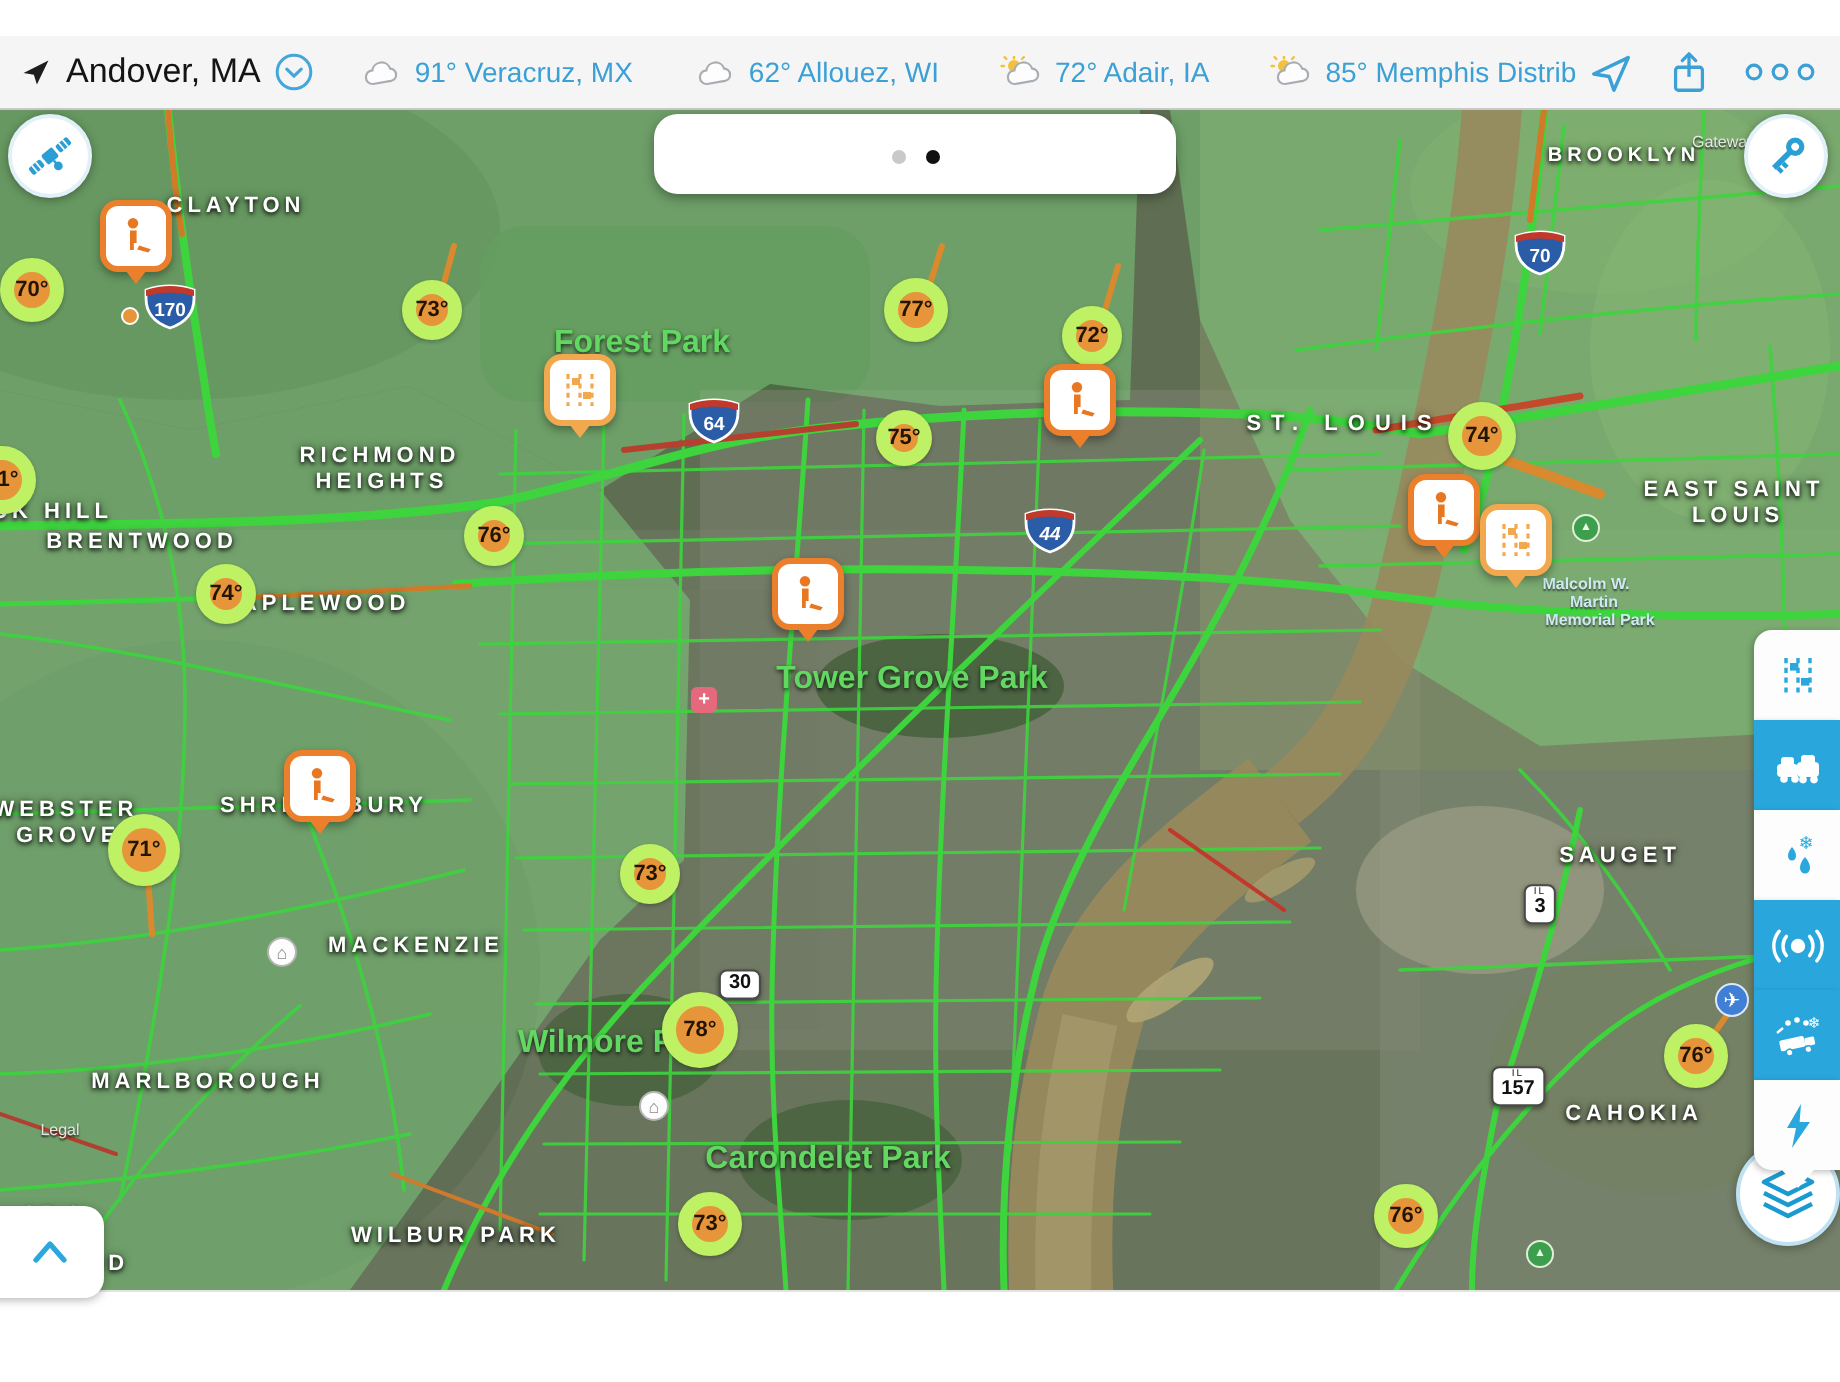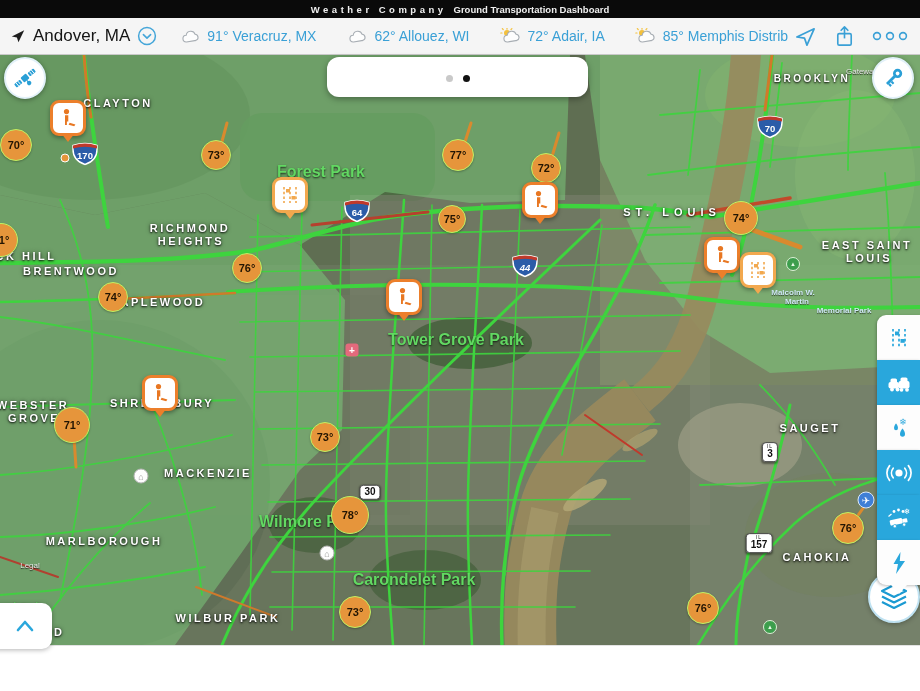--- a/index.html
+++ b/index.html
@@ -20,21 +20,21 @@
   .chip { display:flex; align-items:center; gap:6px; color:#3aa0d6; font-size:14px; flex:0 0 auto; }
   .chip .sun { display:none; }
   .chip.partly .sun { display:block; }
   .tb-right { display:flex; align-items:center; gap:16px; padding:0 12px 0 6px; flex:0 0 auto; }
 
   
   .map { position:absolute; left:0; top:55px; width:920px; height:590px; overflow:hidden; background:#66735a; }
   .map svg.mapsvg { position:absolute; left:0; top:0; }
 
   .temp { position:absolute; transform:translate(-50%,-50%); width:30px; height:30px; border-radius:50%;
-    background:#e6953b; border:1px solid #bef264; color:#231503; font-weight:bold; font-size:11px;
+    background:#e6953b; border:7px solid #bef264; color:#231503; font-weight:bold; font-size:11px;
     display:flex; align-items:center; justify-content:center; box-shadow:0 1px 2px rgba(0,0,0,.25); }
 
   .lbl { position:absolute; transform:translate(-50%,-50%); white-space:nowrap; }
   .lbl.city { color:#fff; font-weight:bold; font-size:11px; letter-spacing:2.5px;
     text-shadow:0 1px 2px rgba(0,0,0,.9), 0 0 4px rgba(0,0,0,.55); }
   .lbl.big { font-size:11px; letter-spacing:5px; }
   .lbl.park { color:#62d862; font-weight:bold; font-size:16px; text-shadow:0 1px 2px rgba(0,0,0,.75); }
   .lbl.tiny { color:#e6e6e6; font-size:8px; text-shadow:0 1px 1px rgba(0,0,0,.8); }
   .lbl.water { color:#cfe9f4; font-weight:bold; font-size:8px; text-shadow:0 1px 1px rgba(0,0,0,.6); }
 
@@ -97,24 +97,20 @@
     padding-left:10px; z-index:6; }
 
   
   .playbar { position:absolute; left:0; top:645px; width:920px; height:46px; background:#fff; border-top:1px solid #e3e3e3; }
 </style>
 </head>
 <body>
 
 <div id="app">
 
-  <div class="titlebar">
-    <span class="brand">Weather Company</span>
-    <span>Ground Transportation Dashboard</span>
-  </div>
 
   <div class="toolbar">
     <div class="loc-group">
       <svg width="16" height="16" viewBox="0 0 18 18">
         <path d="M2,9.5 L16,2.5 L9.5,16 L7.8,10.6 Z" fill="#1d1d1d"></path>
       </svg>
       <span class="loc-name">Andover, MA</span>
       <svg width="20" height="20" viewBox="0 0 20 20">
         <circle cx="10" cy="10" r="8.4" fill="none" stroke="#45a6d9" stroke-width="1.5"></circle>
         <polyline points="6.4,8.6 10,12.1 13.6,8.6" fill="none" stroke="#45a6d9" stroke-width="1.6" stroke-linecap="round" stroke-linejoin="round"></polyline>
@@ -387,21 +383,21 @@
         <div class="lbl city" style="position: absolute; left: 812px; top: 23px; font-size: 10px;">BROOKLYN</div>
         <div class="lbl tiny" style="position: absolute; left: 868px; top: 16px;">Gateway Na</div>
         <div class="lbl tiny" style="position: absolute; left: 896px; top: 25px;">Gol</div>
         <div class="lbl park" style="position: absolute; left: 321px; top: 117px;">Forest Park</div>
         <div class="lbl park" style="position: absolute; left: 456px; top: 285px;">Tower Grove Park</div>
         <div class="lbl park" style="position: absolute; left: 310px; top: 467px;">Wilmore Park</div>
         <div class="lbl park" style="position: absolute; left: 414px; top: 525px;">Carondelet Park</div>
         <div class="lbl park" style="position: absolute; left: 27px; top: 551px; font-size: 9px;">k Park</div>
         <div class="lbl water" style="position: absolute; left: 793px; top: 237px;">Malcolm W.</div>
         <div class="lbl water" style="position: absolute; left: 797px; top: 246px;">Martin</div>
-        <div class="lbl water" style="position: absolute; left: 800px; top: 255px; margin-left: 44px;">Memorial Park</div>
+        <div class="lbl water" style="position: absolute; left: 800px; top: 255px;">Memorial Park</div>
         <div class="lbl tiny" style="position: absolute; left: 30px; top: 510px;">Legal</div>
       </div>
 
     <div>
 
     <div class="temp" style="position: absolute; left: 16px; top: 90px; width: 32px; height: 32px;">70°</div>
         <div class="temp" style="position: absolute; left: 216px; top: 100px; width: 30px; height: 30px;">73°</div>
         <div class="temp" style="position: absolute; left: 458px; top: 100px; width: 32px; height: 32px;">77°</div>
         <div class="temp" style="position: absolute; left: 546px; top: 113px; width: 30px; height: 30px;">72°</div>
         <div class="temp" style="position: absolute; left: 452px; top: 164px; width: 28px; height: 28px;">75°</div>

